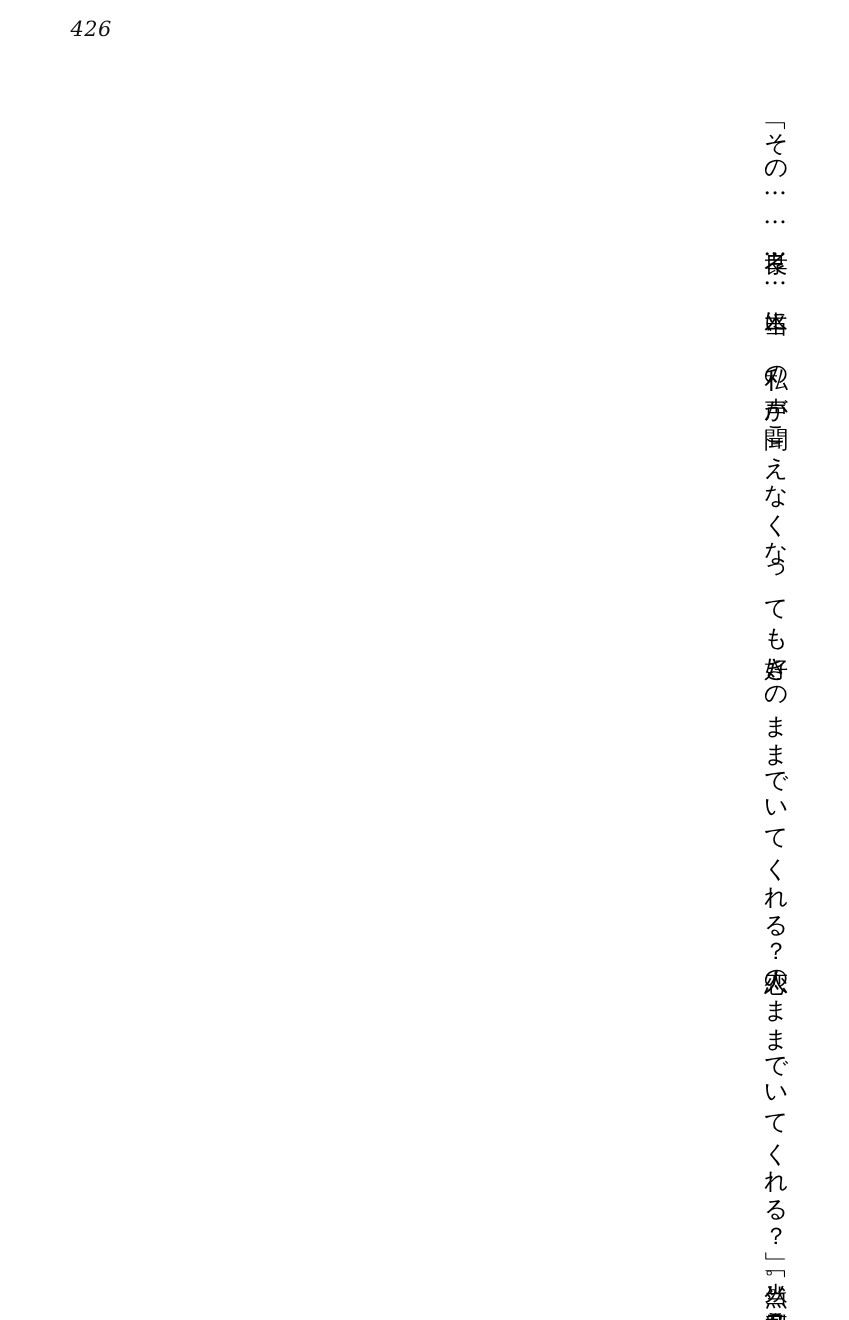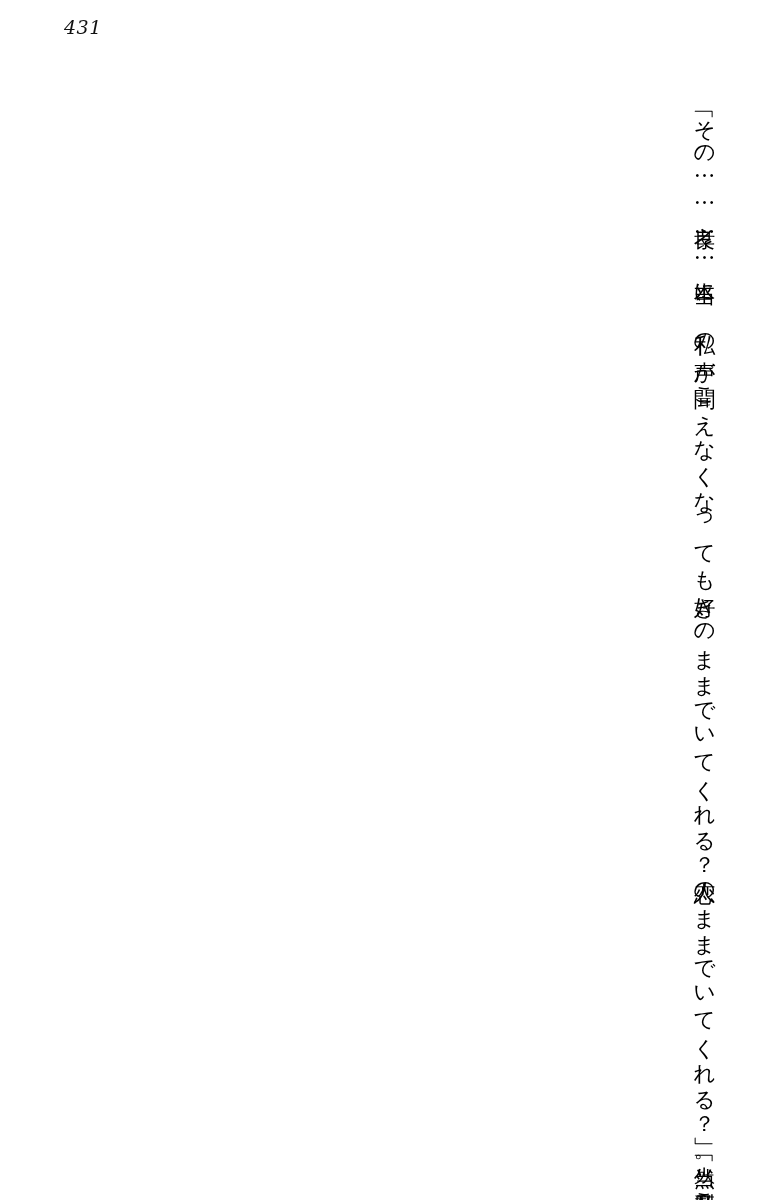--- a/index.html
+++ b/index.html
@@ -56,21 +56,21 @@
   }
   .line.indent {
     text-indent: 22px;
   }
 </style>
 </head>
 <body>
 
 <div class="page">
 
-  <div class="page-number">431</div>
+  <div class="page-number">426</div>
 
   <div class="body-text">
     <div class="line indent">「その……良孝……本当に、私の声が聞こえなくなっても好きのままでいてくれる？</div>
     <div class="line">恋人のままでいてくれる？」</div>
     <div class="line indent">「当然。麻梨乃こそ、もし、俺が間の悪い俺になっても好きでいてくれる？」</div>
 
   </div>
 
 </div>
 

